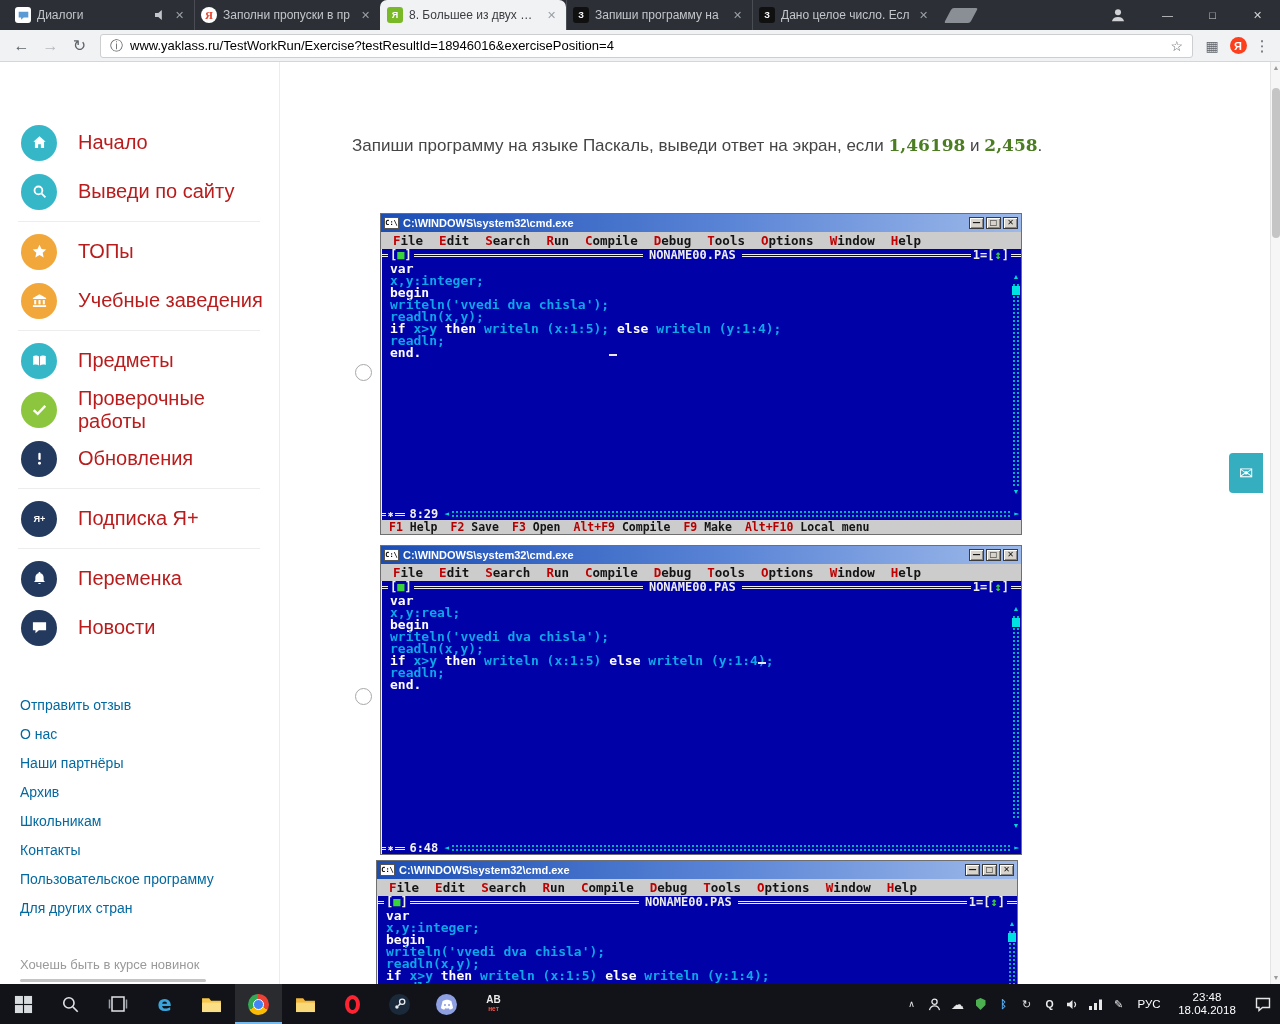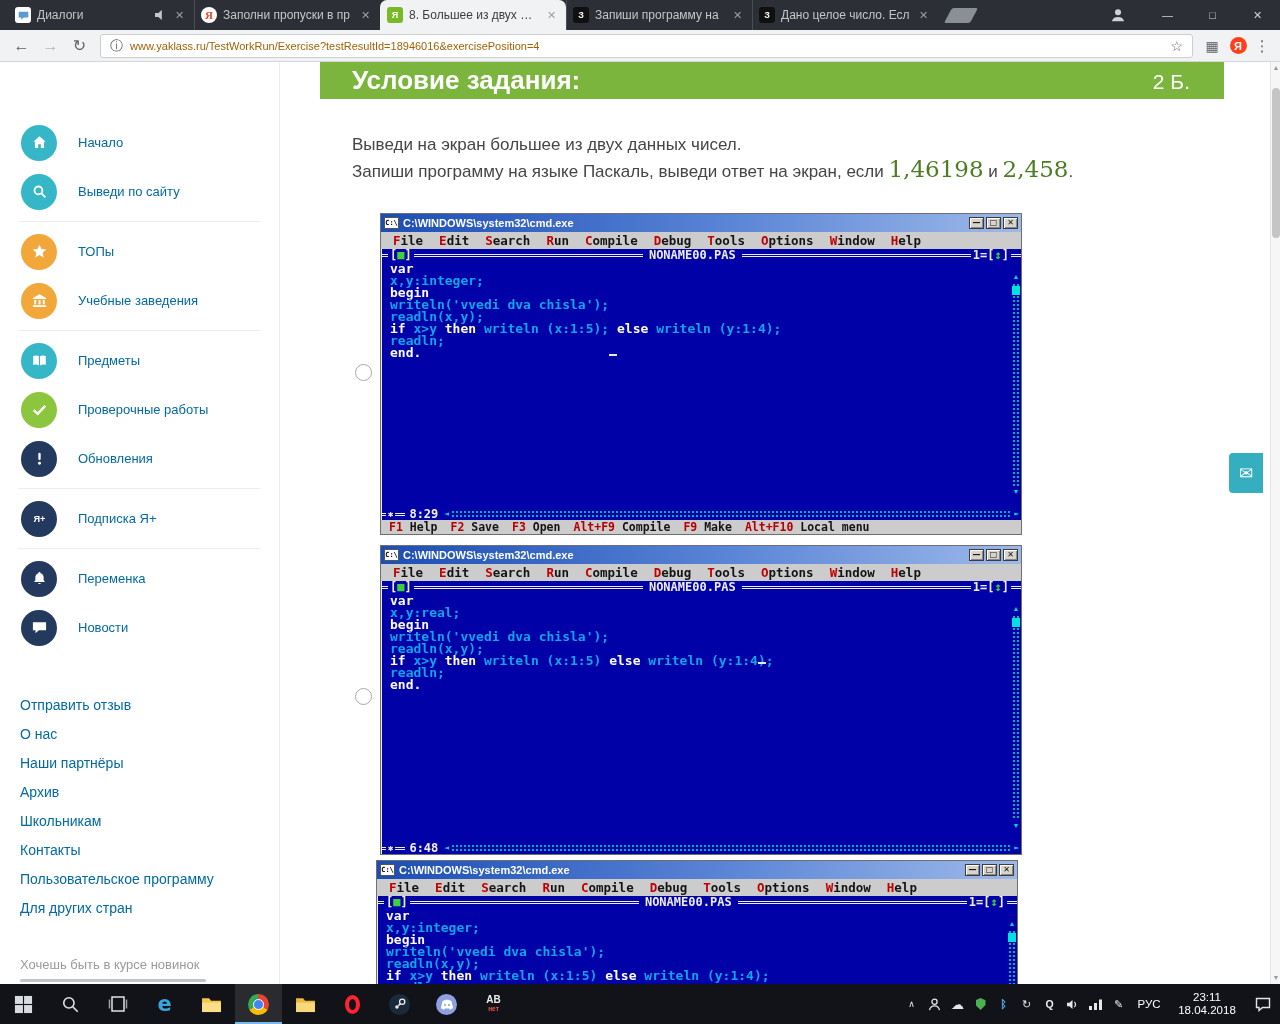--- a/index.html
+++ b/index.html
@@ -21,47 +21,47 @@
   .tb-right{margin-left:auto;display:flex;align-items:center;height:100%}
   .profile-btn{width:30px;height:30px;display:flex;align-items:center;justify-content:center;margin-right:12px}
   .winctl{width:45px;height:30px;display:flex;align-items:center;justify-content:center;color:#d2d4d7;font-size:11px}
 
   
   .toolbar{position:absolute;top:30px;width:100%;height:32px;background:#f1f2f4;border-bottom:1px solid #d5d6d8;display:flex;align-items:center;padding:0 8px;gap:2px}
   .navbtn{width:27px;height:27px;display:flex;align-items:center;justify-content:center;font-size:16px;color:#5f6368}
   .navbtn.disabled{color:#b6b9bd}
   .omnibox{flex:1;height:24px;background:#fff;border:1px solid #cdced0;border-radius:3px;display:flex;align-items:center;padding:0 9px;gap:7px;margin:0 5px}
   .omni-info{color:#5f6368;font-size:13px}
-  .omni-url{flex:1;font-size:11px;color:#a16207;white-space:nowrap;overflow:hidden}
+  .omni-url{flex:1;font-size:13px;color:#000000;white-space:nowrap;overflow:hidden}
   .omni-star{color:#5f6368;font-size:14px}
   .ext-ic{width:24px;height:24px;display:flex;align-items:center;justify-content:center;color:#5f6368;font-size:14px}
   .ya-ic{width:17px;height:17px;border-radius:50%;background:#fc3f1d;color:#fff;font-weight:bold;font-size:11px;display:flex;align-items:center;justify-content:center}
   .menu-dots{font-size:15px;color:#5f6368;width:20px;text-align:center}
 
   
   .page{position:absolute;top:62px;left:0;width:1280px;height:922px;background:#fff;overflow:hidden}
 
   .sidebar{position:absolute;left:0;top:0;width:280px;height:100%;background:#fff;border-right:1px solid #ececec}
   .side-items{position:absolute;top:56px;left:0;right:1px}
   .side-item{height:49px;display:flex;align-items:center;padding-left:21px;cursor:pointer}
   .side-ic{width:36px;height:36px;border-radius:50%;display:flex;align-items:center;justify-content:center;margin-right:21px;flex:none}
   .side-ic svg{width:17px;height:17px}
-  .side-label{font-size:13px;color:#0369a1}
+  .side-label{font-size:20px;color:#b91c1c}
   .side-divider{height:1px;background:#ededed;margin:5px 18px}
   .side-links{position:absolute;top:629px;left:20px;right:10px}
   .side-link{display:block;height:29px;line-height:29px;font-size:14px;color:#0369a1;text-decoration:none;white-space:nowrap;cursor:pointer}
   .promo{position:absolute;top:895px;left:20px;font-size:13px;color:#9a9a9a}
   .promo2{position:absolute;top:917px;left:20px;width:186px;height:3px;background:#c4c4c4;border-radius:2px}
 
   .main{position:absolute;left:280px;top:0;right:0;height:100%}
   .task-header{position:absolute;left:40px;top:0;width:904px;height:37px;background:#7cb53e;display:flex;align-items:flex-end;padding:0 34px 3px 32px}
   .th-title{color:#fff;font-size:26px;font-weight:bold;flex:1}
   .th-points{color:#fff;font-size:21px;padding-bottom:2px}
   .task-text{position:absolute;left:72px;top:71px;font-size:17px;line-height:24px;color:#454545}
-  .mathnum{font-family:"DejaVu Serif",serif;font-weight:normal;color:#4c7d22;font-size:23px}
+  .mathnum{font-family:"DejaVu Serif",serif;font-weight:bold;color:#4c7d22;font-size:17px}
 
   .radio{position:absolute;width:17px;height:17px;border-radius:50%;border:1px solid #a8a8a8;background:#fff;cursor:pointer}
   .opt-radio-1{left:75px;top:302px}
   .opt-radio-2{left:75px;top:626px}
 
   
   .tp-window{position:absolute;width:642px;border:1px solid #6f6f6f;background:#0101a8;display:flex;flex-direction:column}
   .opt-win-1{left:100px;top:151px;height:322px}
   .opt-win-2{left:100px;top:483px;height:310px}
   .opt-win-3{left:96px;top:798px;height:322px}
@@ -306,26 +306,21 @@
           <a class="side-link">Школьникам</a>
           <a class="side-link">Контакты</a>
           <a class="side-link">Пользовательское программу</a>
           <a class="side-link">Для других стран</a>
         </div>
       <div class="promo">Хочешь быть в курсе новинок</div>
       <div class="promo2"></div>
     </aside>
 
     <main class="main">
-      <div class="task-header">
-        <span class="th-title">Условие задания:</span>
-        <span class="th-points">2 Б.</span>
-      </div>
       <div class="task-text">
-        <div>Выведи на экран большее из двух данных чисел.</div>
         <div><span>Запиши программу на языке Паскаль, выведи ответ на экран, если </span><span class="mathnum">1,46198</span><span> и </span><span class="mathnum">2,458</span><span>.</span></div>
       </div>
       <div id="options">
           <span class="radio opt-radio-1"></span>
           <div class="tp-window opt-win-1">
     <div class="tp-titlebar">
       <span class="cmd-icon">C:\</span>
       <span class="cmd-title">C:\WINDOWS\system32\cmd.exe</span>
       <span class="cmd-btns">
         <span class="cmdb">—</span>
@@ -606,21 +601,21 @@
             <rect x="5" y="4" width="3" height="7" fill="#e6e6e6"></rect>
             <rect x="10" y="0.5" width="3" height="10.5" fill="#e6e6e6"></rect>
           </svg>
         </div>
         <div class="tray-ic">
           <span style="color:#e6e6e6;font-size:11px">✎</span>
         </div>
       </div>
     <div class="tb-lang">РУС</div>
     <div class="tb-clock">
-      <div>23:11</div>
+      <div>23:48</div>
       <div>18.04.2018</div>
     </div>
     <div class="tb-action">
       <svg width="16" height="15" viewBox="0 0 16 15">
           <path d="M1.5 1.5h13v9h-7l-3.5 3v-3h-2.5z" fill="none" stroke="#e4e4e4" stroke-width="1.4"></path>
         </svg>
     </div>
   </div>
 
 </div>

